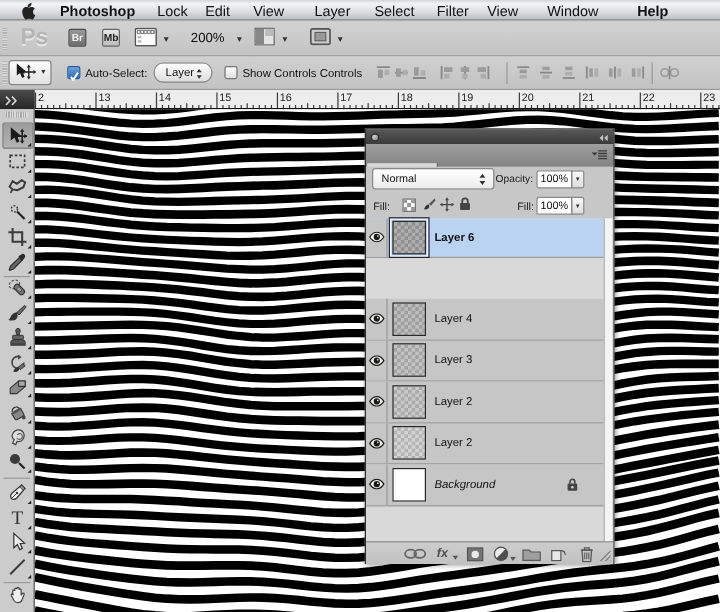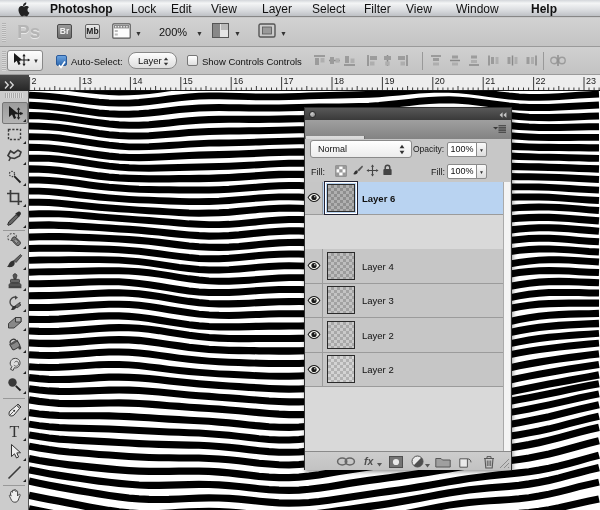--- a/index.html
+++ b/index.html
@@ -545,20 +545,38 @@
               <path d="M1,5 C3,1.8 5.5,0.6 7.5,0.6 C9.5,0.6 12,1.8 14,5 C12,8.2 9.5,9.4 7.5,9.4 C5.5,9.4 3,8.2 1,5 Z" fill="#f5f5f0" stroke="#1a1a1a" stroke-width="1.15"></path>
               <circle cx="7.5" cy="5" r="2.9" fill="#1a1a1a"></circle>
               <circle cx="8.4" cy="4.1" r="0.8" fill="#ddd"></circle>
             </svg>
           </div>
           <div class="thwrap">
             <div class="thumb" style="background-color:#d4d4d4;background-image:linear-gradient(45deg,#b2b2b2 25%,transparent 25%,transparent 75%,#b2b2b2 75%),linear-gradient(45deg,#b2b2b2 25%,transparent 25%,transparent 75%,#b2b2b2 75%);background-size:6px 6px;background-position:0 0,3px 3px"></div>
           </div>
           <div class="lname" style="">Layer 2</div>
         </div>
+        <div class="lrow" style="top:248.0px;height:34.5px">
+          <div class="eyecell">
+            <svg width="14" height="9" viewBox="0 0 15 10">
+              <path d="M1,5 C3,1.8 5.5,0.6 7.5,0.6 C9.5,0.6 12,1.8 14,5 C12,8.2 9.5,9.4 7.5,9.4 C5.5,9.4 3,8.2 1,5 Z" fill="#f5f5f0" stroke="#1a1a1a" stroke-width="1.15"></path>
+              <circle cx="7.5" cy="5" r="2.9" fill="#1a1a1a"></circle>
+              <circle cx="8.4" cy="4.1" r="0.8" fill="#ddd"></circle>
+            </svg>
+          </div>
+          <div class="thwrap">
+            <div class="thumb" style="background:#fff"></div>
+          </div>
+          <div class="lname" style="font-style:italic;">Background</div>
+          <svg class="rowlock" width="10" height="12" viewBox="0 0 10 12">
+            <rect x="1" y="5" width="8" height="6" rx="1" fill="#444"></rect>
+            <path d="M3,5 V3.4 a2,2 0 0 1 4,0 V5" fill="none" stroke="#444" stroke-width="1.4"></path>
+            <circle cx="5" cy="8" r="1" fill="#ddd"></circle>
+          </svg>
+        </div>
     <div id="scrollstrip"></div>
     <div id="pbottom">
       <svg class="bico" style="left:31px;top:5px" width="20" height="9" viewBox="0 0 20 9">
             <g fill="none" stroke="#555" stroke-width="1.5">
               <ellipse cx="6.2" cy="4.5" rx="4.6" ry="3.4"></ellipse>
               <ellipse cx="13.8" cy="4.5" rx="4.6" ry="3.4"></ellipse>
             </g>
           </svg>
       <div class="bico" style="left:59px;top:2.5px;font-size:10.5px;font-style:italic;font-weight:bold;color:#3a3a3a">fx</div>
       <svg class="bico" style="left:72px;top:11px" width="5" height="4" viewBox="0 0 5 4">

